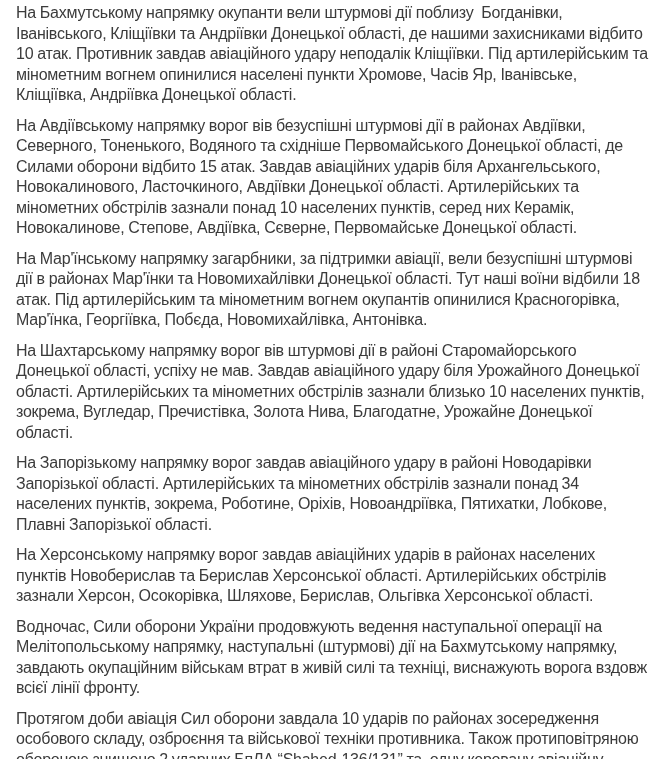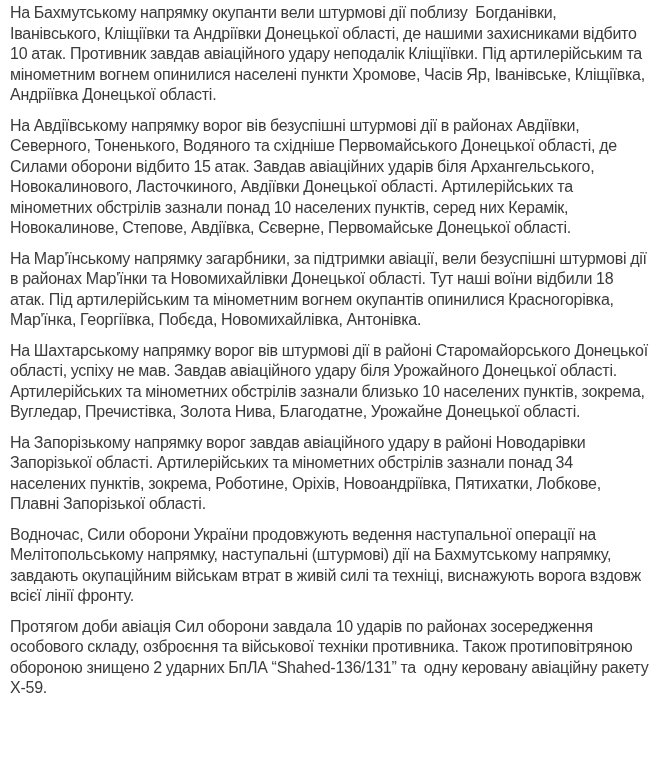--- a/index.html
+++ b/index.html
@@ -17,30 +17,31 @@
     width: 659px;
     padding: 3px 10px 0 6px;
     font-family: "Liberation Sans", "DejaVu Sans", sans-serif;
     font-size: 16px;
     line-height: 20.5px;
     letter-spacing: -0.25px;
     color: #3b3b3b;
     text-align: left;
   }
   .report p {
-    margin: 0 0 10px 4px;
+    margin: 0 0 10px 10px;
     white-space: pre-wrap;       
     word-spacing: -0.3px;
   }
 </style>
 </head>
 <body>
 
 <div class="report">
   <p>На Бахмутському напрямку окупанти вели штурмові дії поблизу  Богданівки, Іванівського, Кліщіївки та Андріївки Донецької області, де нашими захисниками відбито 10 атак. Противник завдав авіаційного удару неподалік Кліщіївки. Під артилерійським та мінометним вогнем опинилися населені пункти Хромове, Часів Яр, Іванівське, Кліщіївка, Андріївка Донецької області.</p>
   <p>На Авдіївському напрямку ворог вів безуспішні штурмові дії в районах Авдіївки, Северного, Тоненького, Водяного та східніше Первомайського Донецької області, де Силами оборони відбито 15 атак. Завдав авіаційних ударів біля Архангельського, Новокалинового, Ласточкиного, Авдіївки Донецької області. Артилерійських та мінометних обстрілів зазнали понад 10 населених пунктів, серед них Керамік, Новокалинове, Степове, Авдіївка, Сєверне, Первомайське Донецької області.</p>
   <p>На Мар'їнському напрямку загарбники, за підтримки авіації, вели безуспішні штурмові дії в районах Мар'їнки та Новомихайлівки Донецької області. Тут наші воїни відбили 18 атак. Під артилерійським та мінометним вогнем окупантів опинилися Красногорівка, Мар'їнка, Георгіївка, Побєда, Новомихайлівка, Антонівка.</p>
   <p>На Шахтарському напрямку ворог вів штурмові дії в районі Старомайорського Донецької області, успіху не мав. Завдав авіаційного удару біля Урожайного Донецької області. Артилерійських та мінометних обстрілів зазнали близько 10 населених пунктів, зокрема, Вугледар, Пречистівка, Золота Нива, Благодатне, Урожайне Донецької області.</p>
   <p>На Запорізькому напрямку ворог завдав авіаційного удару в районі Новодарівки Запорізької області. Артилерійських та мінометних обстрілів зазнали понад 34 населених пунктів, зокрема, Роботине, Оріхів, Новоандріївка, Пятихатки, Лобкове, Плавні Запорізької області.</p>
+  <p>На Херсонському напрямку ворог завдав авіаційних ударів в районах населених пунктів Новоберислав та Берислав Херсонської області. Артилерійських обстрілів зазнали Херсон, Осокорівка, Шляхове, Берислав, Ольгівка Херсонської області.</p>
   <p>Водночас, Сили оборони України продовжують ведення наступальної операції на Мелітопольському напрямку, наступальні (штурмові) дії на Бахмутському напрямку, завдають окупаційним військам втрат в живій силі та техніці, виснажують ворога вздовж всієї лінії фронту.</p>
   <p>Протягом доби авіація Сил оборони завдала 10 ударів по районах зосередження особового складу, озброєння та військової техніки противника. Також протиповітряною обороною знищено 2 ударних БпЛА “Shahed-136/131” та  одну керовану авіаційну ракету Х-59.</p>
 
 </div>
 
 </body></html>

